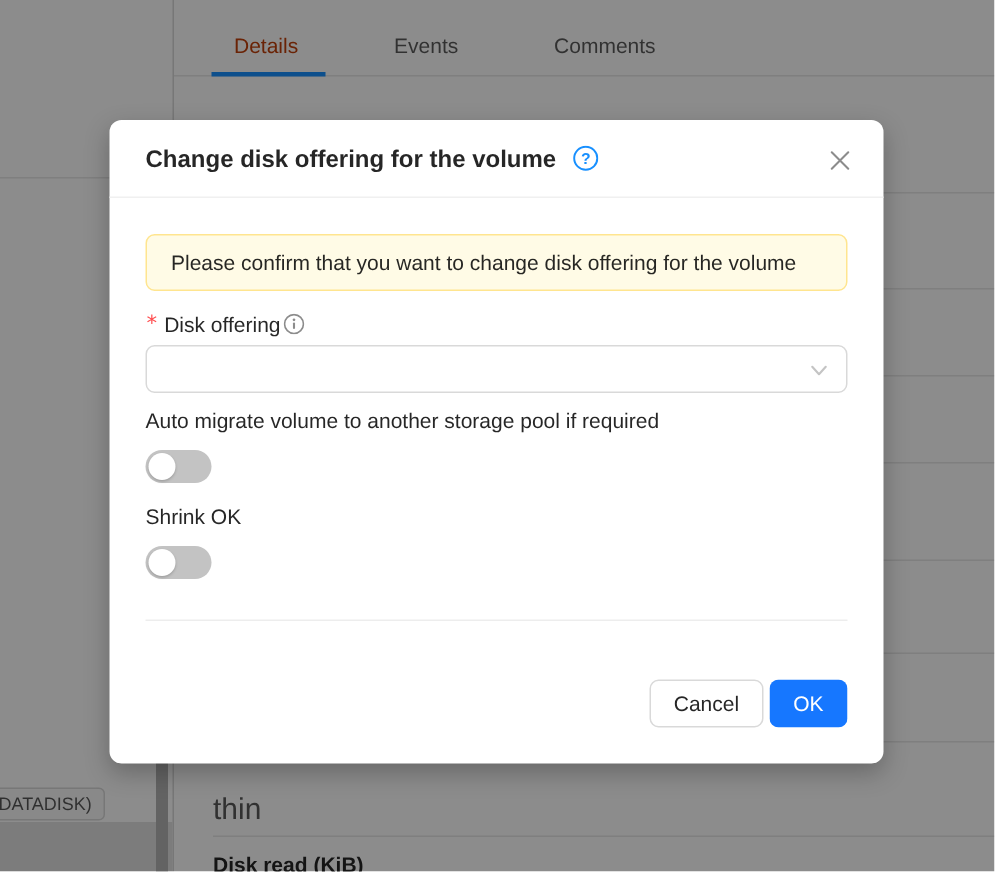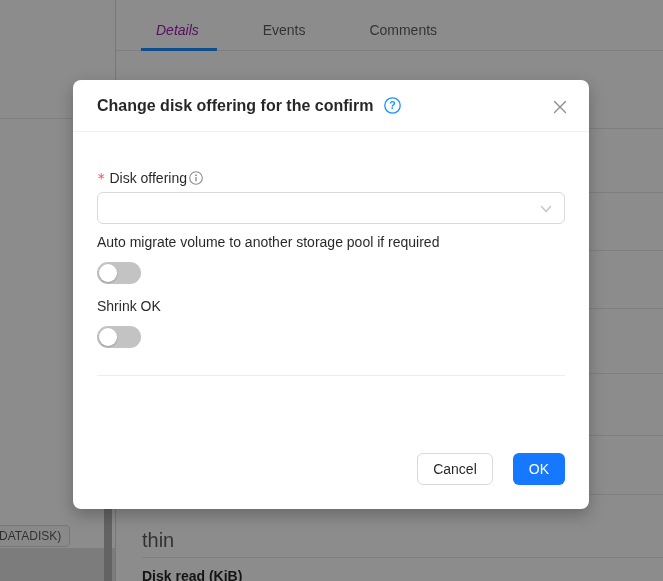--- a/index.html
+++ b/index.html
@@ -81,21 +81,21 @@
     margin-top:12px; width:44px; height:22px; border-radius:11px;
     background:#c3c3c3; position:relative; cursor:pointer; border:none; display:block;
   }
   .switch .knob {
     position:absolute; left:2px; top:2px; width:18px; height:18px; border-radius:50%;
     background:#fff; box-shadow:0 1px 2px rgba(0,0,0,0.2);
   }
   .form-divider { margin-top:27px; height:1px; background:#ededed; }
 
   .modal-footer {
-    position:absolute; top:373px; right:24px; display:flex; gap:20px; align-items:center;
+    position:absolute; top:373px; right:24px; display:flex; gap:4px; align-items:center;
   }
   .btn {
     height:32px; padding:0 15px; border-radius:6px; font-size:14px; cursor:pointer;
     font-family:inherit;
   }
   .btn-default { background:#fff; border:1px solid #d9d9d9; color:rgba(0,0,0,0.85); }
   .btn-primary { border:1px solid transparent; color:#fff; }
 </style>
 </head>
 <body>
@@ -104,21 +104,21 @@
 
   <aside class="list-panel">
     <div class="list-row-divider"></div>
     <div class="panel-footer"></div>
     <span class="volume-tag">(DATADISK)</span>
     <div class="scroll-thumb"></div>
   </aside>
 
   <main class="content">
     <div class="tabs-bar">
-      <div class="tab active" style="color: #a21caf; font-style: italic;">Details</div>
+      <div class="tab active" style="color: #c2410c;">Details</div>
       <div class="tab">Events</div>
       <div class="tab">Comments</div>
       <div class="ink-bar" style="background: rgb(24, 144, 255);"></div>
     </div>
 
     <div class="detail-divider" style="top:128px"></div>
     <div class="detail-divider" style="top:192px"></div>
     <div class="detail-divider" style="top:250px"></div>
     <div class="detail-divider" style="top:308px"></div>
     <div class="detail-divider" style="top:373px"></div>
@@ -130,36 +130,39 @@
     <div class="detail-divider" style="top:557px"></div>
     <div class="detail-label" style="top:568px">Disk read (KiB)</div>
   </main>
 </div>
 
 <div class="overlay"></div>
 
 <div class="modal">
 
   <div class="modal-header">
-    <h2 class="modal-title">Change disk offering for the confirm</h2>
+    <h2 class="modal-title">Change disk offering for the volume</h2>
     <span class="title-help">
       <svg width="17" height="17" viewBox="0 0 17 17">
         <circle cx="8.5" cy="8.5" r="7.7" fill="none" stroke="#1890ff" stroke-width="1.3"></circle>
         <text x="8.5" y="12" text-anchor="middle" font-size="10.5" font-weight="700" fill="#1890ff">?</text>
       </svg>
     </span>
     <button class="modal-close" aria-label="Close">
       <svg width="14" height="14" viewBox="0 0 14 14">
         <path d="M1.5 1.5 L12.5 12.5 M12.5 1.5 L1.5 12.5" stroke="rgba(0,0,0,0.45)" stroke-width="1.4" stroke-linecap="round"></path>
       </svg>
     </button>
   </div>
 
   <div class="modal-body">
 
+    <div class="alert-box" id="alert-box" style="background: rgb(255, 251, 230); border: 1px solid rgb(255, 229, 143);">
+      <span>Please confirm that you want to change disk offering for the volume</span>
+    </div>
 
     <div class="field-label-row">
       <span class="required-mark">*</span>
       <span>Disk offering</span>
       <span class="info-help">
         <svg width="14" height="14" viewBox="0 0 14 14">
           <circle cx="7" cy="7" r="6.3" fill="none" stroke="rgba(0,0,0,0.45)" stroke-width="1.1"></circle>
           <circle cx="7" cy="4.2" r="0.9" fill="rgba(0,0,0,0.45)"></circle>
           <rect x="6.3" y="6" width="1.4" height="4.4" rx="0.7" fill="rgba(0,0,0,0.45)"></rect>
         </svg>

